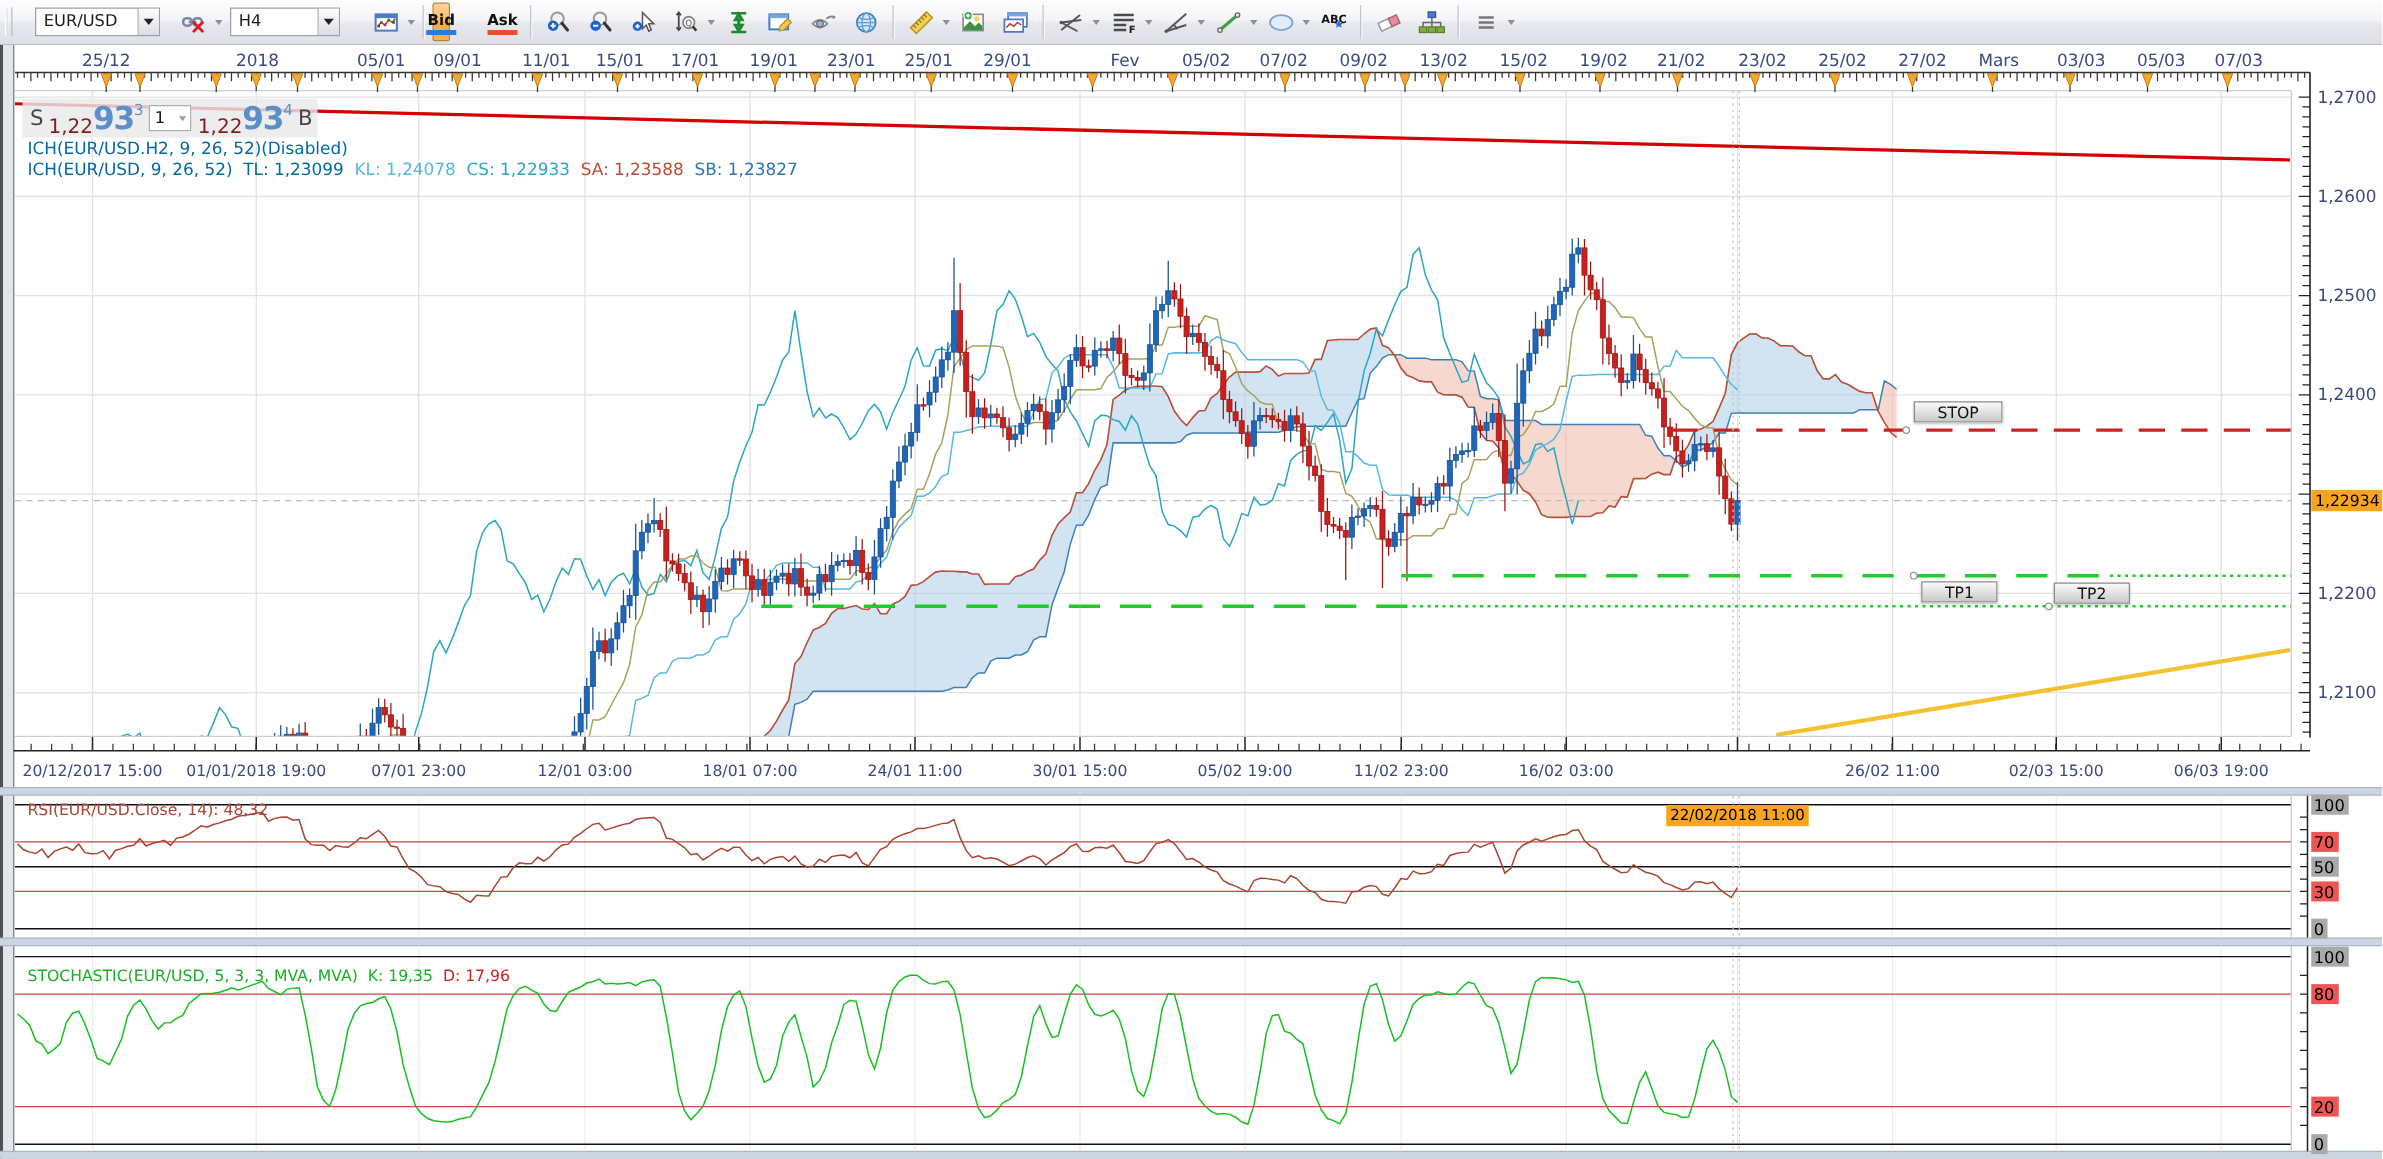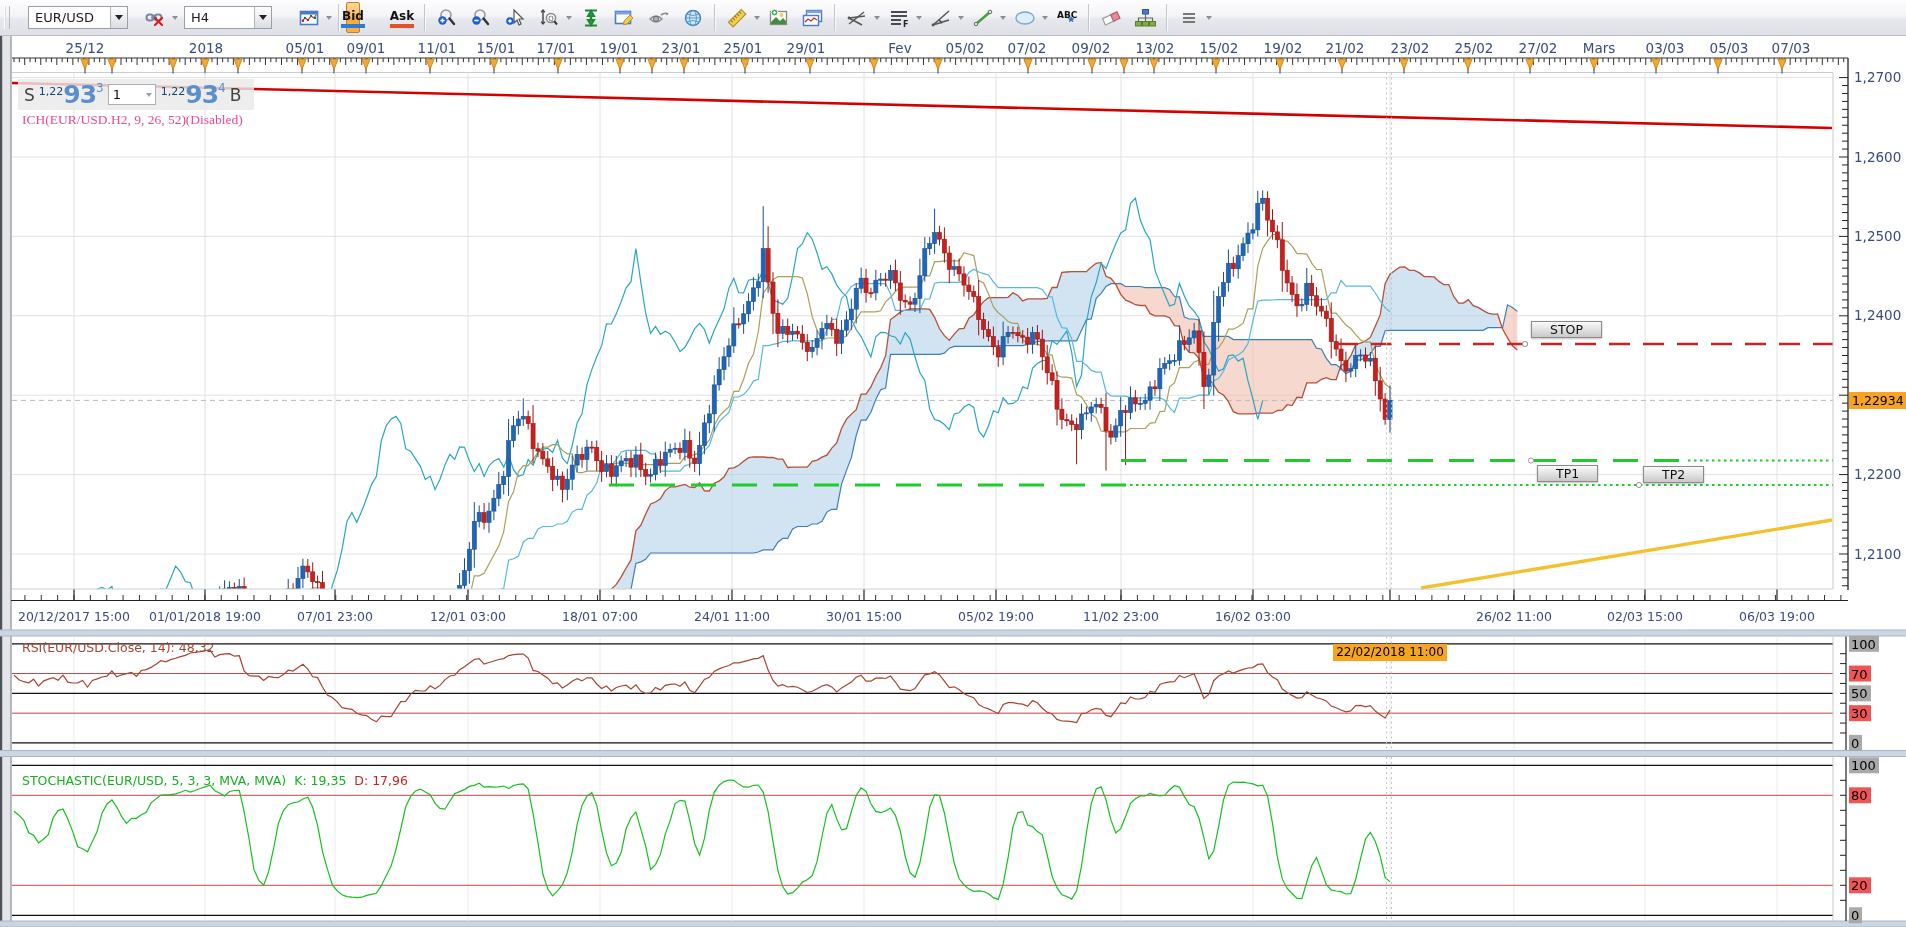--- a/index.html
+++ b/index.html
@@ -39,34 +39,34 @@
   #ask-btn .ul { width:24px; height:4px; background:#e8502a; margin-top:1px; }
 
   
   #chart-svg { position:absolute; left:0; top:0; }
 
   
   #quote-box { position:absolute; left:18px; top:79px; width:236px; height:31px;
     background:rgba(233,233,233,0.82); display:flex; align-items:center; font-family:"DejaVu Sans",sans-serif; }
   #quote-box .s-lbl,#quote-box .b-lbl { font-size:17px; color:#444; padding:0 4px 0 6px; }
   #quote-box .b-lbl { padding:0 4px; }
-  .px-small { font-size:11px; color:#0c4a6e; align-self:flex-end; padding-bottom:12px; }
+  .px-small { font-size:16px; color:#7f1d1d; align-self:flex-end; padding-bottom:0; }
   .px-big { font-size:25px; font-weight:bold; color:#5b8fc9; letter-spacing:-1px; line-height:25px; }
   .px-sup { font-size:12px; color:#5b8fc9; align-self:flex-start; padding-top:2px; }
   #qty-box { width:48px; height:21px; background:#fff; border:1px solid #aab0b8; margin:0 5px 0 4px;
     display:flex; align-items:center; }
   #qty-box .qty-text { flex:1; font-size:13px; color:#111; padding-left:4px; }
   #qty-box .qty-arr { width:12px; display:flex; justify-content:center; }
   #qty-box .arr-down { border-left-width:3px; border-right-width:3px; border-top-width:4px;
     border-top-color:#9aa0aa; }
 
   
   .legend-line { position:absolute; left:22px; font-size:13.5px; white-space:pre; }
   #legend-line1 { top:111px; } #legend-line2 { top:128px; }
-  .leg-olive { color:#ec4899;font-family:Liberation Serif, serif; } .leg-kl { color:#55b7e3; } .leg-cs { color:#2ba7c4; }
+  .leg-olive { color:#0369a1; } .leg-kl { color:#55b7e3; } .leg-cs { color:#2ba7c4; }
   .leg-sa { color:#ba4a32; } .leg-sb { color:#2f74b5; }
 
   
   .panel-title { position:absolute; left:22px; font-size:12.5px; white-space:pre; }
   #rsi-title { top:640px; color:#a94432; }
   #stoch-title { top:761px; color:#17b022;margin-top:12px; }
   #stoch-title .d-part { color:#d02020; }
 
   
   .line-chip { position:absolute; background:linear-gradient(#fafafa,#c9c9c9);
@@ -1742,20 +1742,21 @@
           <span class="arr-down"></span>
         </span>
     </span>
     <span class="px-small">1,22</span>
     <span class="px-big">93</span>
     <span class="px-sup">4</span>
     <span class="b-lbl">B</span>
   </div>
 
   <div id="legend-line1" class="legend-line"><span class="leg-olive">ICH(EUR/USD.H2, 9, 26, 52)(Disabled)</span></div>
+  <div id="legend-line2" class="legend-line"><span class="leg-olive"><span>ICH(EUR/USD, 9, 26, 52)</span>  <span>TL: 1,23099</span></span>  <span class="leg-kl">KL: 1,24078</span>  <span class="leg-cs">CS: 1,22933</span>  <span class="leg-sa">SA: 1,23588</span>  <span class="leg-sb">SB: 1,23827</span></div>
 
   <div id="rsi-title" class="panel-title">RSI(EUR/USD.Close, 14): 48,32</div>
   <div id="stoch-title" class="panel-title"><span>STOCHASTIC(EUR/USD, 5, 3, 3, MVA, MVA)</span>  <span>K: 19,35</span>  <span class="d-part">D: 17,96</span></div>
 
   <div class="line-chip" id="stop-chip" style="left: 1531px; top: 321px;">STOP</div>
   <div class="line-chip" id="tp1-chip" style="left: 1537px; top: 441px; margin-top: 24px;">TP1</div>
   <div class="line-chip" id="tp2-chip" style="left: 1643px; top: 466px;">TP2</div>
 
   <div id="price-chip" style="top: 391.9px;">1,22934</div>
   <div id="date-chip" style="left: 1333px; top: 608px; width: 114px; text-align: center;">22/02/2018 11:00</div>

